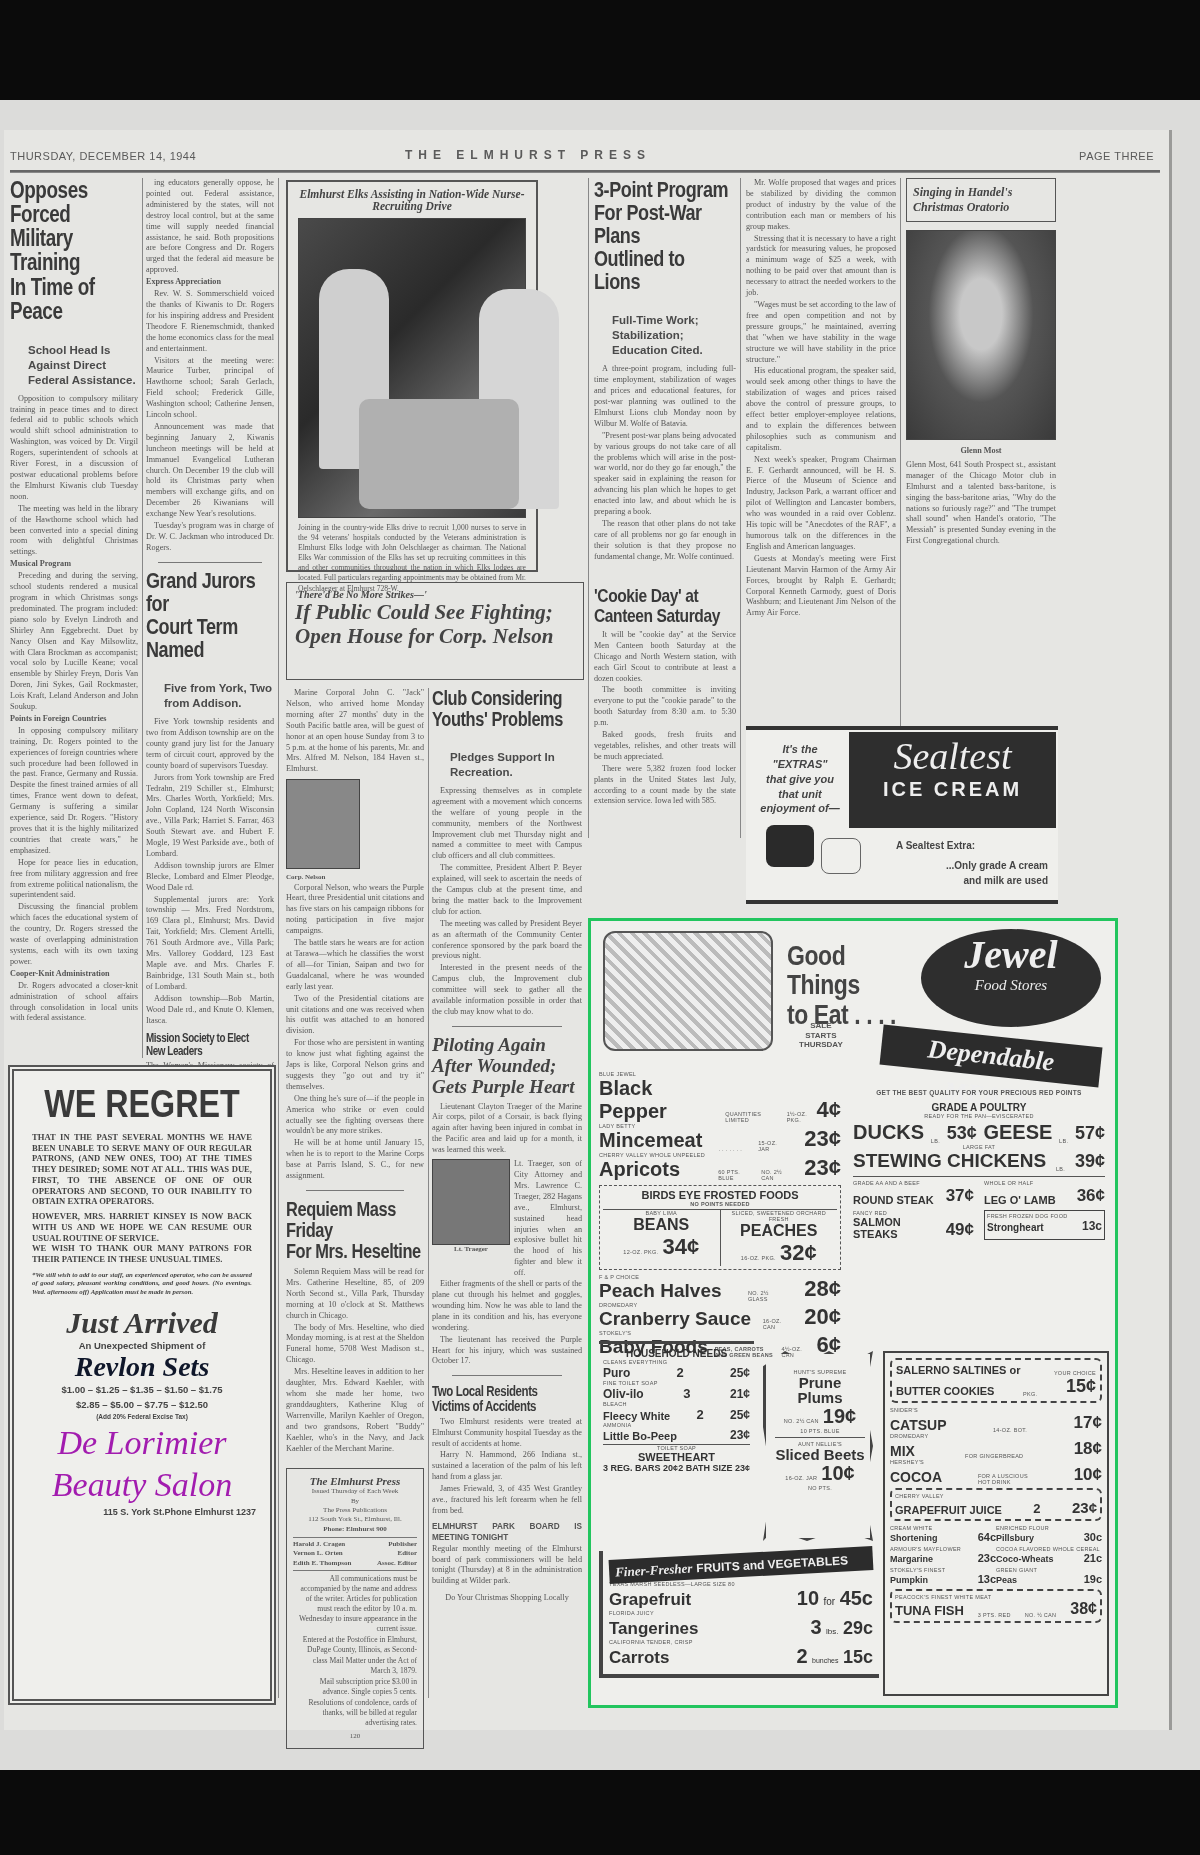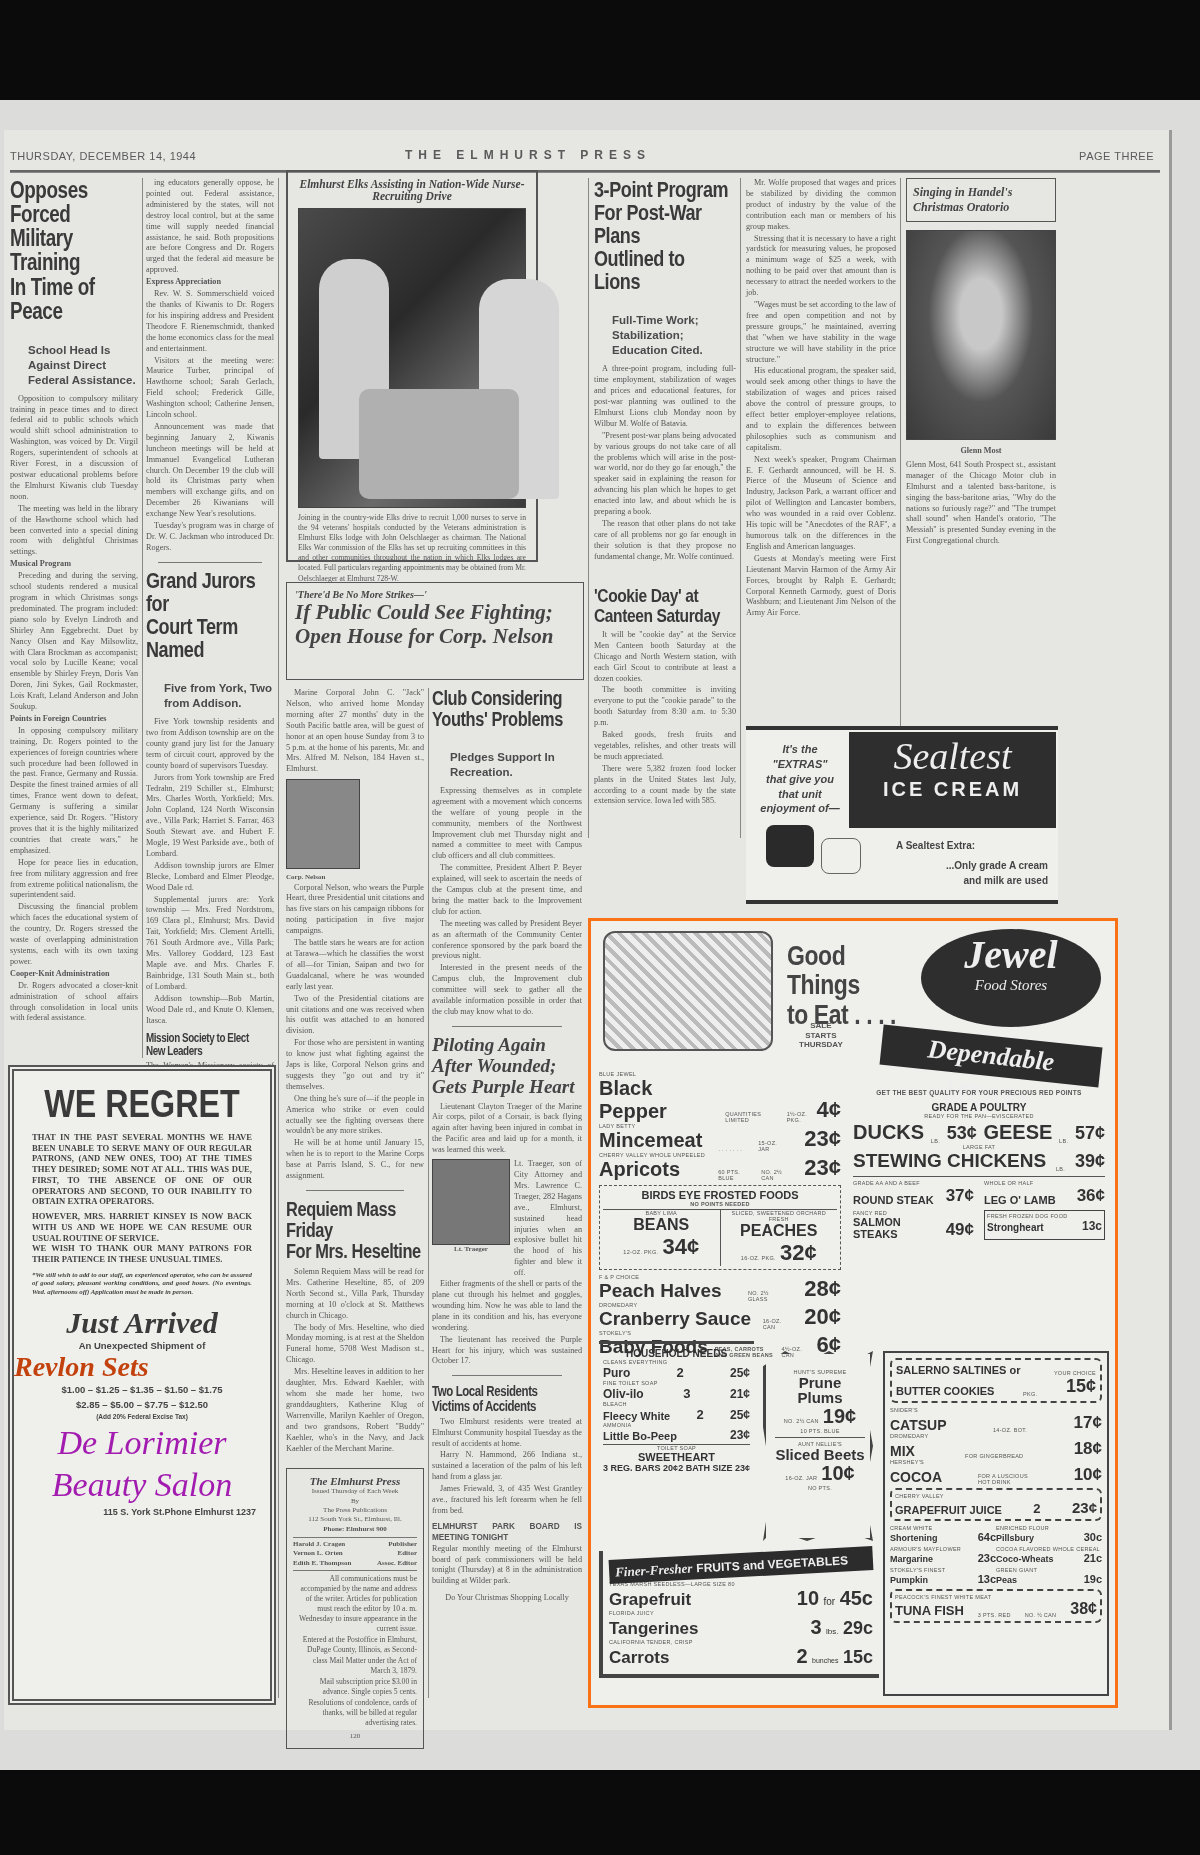--- a/index.html
+++ b/index.html
@@ -91,21 +91,21 @@
         <p>Supplemental jurors are: York township — Mrs. Fred Nordstrom, 169 Clara pl., Elmhurst; Mrs. David Tait, Yorkfield; Mrs. Clement Artelli, 761 South Ardmore ave., Villa Park; Mrs. Vallorey Goddard, 123 East Maple ave. and Mrs. Charles F. Bainbridge, 131 South Main st., both of Lombard.</p>
         <p>Addison township—Bob Martin, Wood Dale rd., and Knute O. Klemen, Itasca.</p>
       </div>
       <div class="head" style="font-size:12px;margin-top:6px;width:150px">Mission Society to Elect New Leaders</div>
       <div class="body" style="margin-top:3px">The Women's Missionary society of the First Evangelical church will elect officers for 1945 when they meet at the church, North ave. at York st., at 7:45 this evening.</div>
       <div class="body" style="text-align:center;margin-top:6px">Do Your Christmas Shopping Locally</div>
     </div>
   </div>
   <div class="vline" style="left:274px;top:48px;height:1520px"></div>
 
-  <div class="col box" style="left:282px;top:40px;width:252px;height:392px">
+  <div class="col box" style="left:282px;top:50px;width:252px;height:392px">
     <div class="italhead" style="font-size:11.5px;text-align:center;padding:6px 4px 4px">Elmhurst Elks Assisting in Nation-Wide Nurse-Recruiting Drive</div>
     <div class="photo" style="margin:2px 10px;height:300px;position:relative">
       <div style="position:absolute;left:20px;top:50px;width:70px;height:200px;background:#cfcfcf;border-radius:30px 30px 4px 4px"></div>
       <div style="position:absolute;left:180px;top:70px;width:80px;height:220px;background:#d6d6d6;border-radius:30px 30px 4px 4px"></div>
       <div style="position:absolute;left:60px;top:180px;width:160px;height:110px;background:#b0b0b0;border-radius:10px"></div>
     </div>
     <div class="body" style="font-size:7.6px;padding:3px 10px">Joining in the country-wide Elks drive to recruit 1,000 nurses to serve in the 94 veterans' hospitals conducted by the Veterans administration is Elmhurst Elks lodge with John Oelschlaeger as chairman. The National Elks War commission of the Elks has set up recruiting committees in this and other communities throughout the nation in which Elks lodges are located. Full particulars regarding appointments may be obtained from Mr. Oelschlaeger at Elmhurst 728-W.</div>
   </div>
 
   <div class="col box" style="left:282px;top:452px;width:298px;height:98px;border-width:1px">
@@ -300,37 +300,37 @@
   <div class="ad" style="left:4px;top:935px;width:268px;height:640px;border:6px double #555">
     <div class="sans" style="text-align:center;font-weight:bold;font-size:38px;color:#3a3a3a;margin-top:12px;transform:scaleX(.85)">WE REGRET</div>
     <div style="font-family:'Liberation Serif',serif;font-weight:bold;font-size:8.6px;color:#444;padding:6px 18px;line-height:1.25;text-align:justify">
       <p>THAT IN THE PAST SEVERAL MONTHS WE HAVE BEEN UNABLE TO SERVE MANY OF OUR REGULAR PATRONS, (AND NEW ONES, TOO) AT THE TIMES THEY DESIRED; SOME NOT AT ALL. THIS WAS DUE, FIRST, TO THE ABSENCE OF ONE OF OUR OPERATORS AND SECOND, TO OUR INABILITY TO OBTAIN EXTRA OPERATORS.</p>
       <p style="margin-top:4px">HOWEVER, MRS. HARRIET KINSEY IS NOW BACK WITH US AND WE HOPE WE CAN RESUME OUR USUAL ROUTINE OF SERVICE.</p>
       <p>WE WISH TO THANK OUR MANY PATRONS FOR THEIR PATIENCE IN THESE UNUSUAL TIMES.</p>
       <p style="font-size:6.8px;margin-top:6px;font-style:italic">*We still wish to add to our staff, an experienced operator, who can be assured of good salary, pleasant working conditions, and good hours. (No evenings. Wed. afternoons off) Application must be made in person.</p>
     </div>
     <div class="script" style="text-align:center;font-size:30px;color:#3a3a3a;margin-top:4px">Just Arrived</div>
     <div class="sans" style="text-align:center;font-weight:bold;font-size:9.5px;color:#444">An Unexpected Shipment of</div>
-    <div class="script" style="text-align:left;font-size:28px;color:#c2410c">Revlon Sets</div>
+    <div class="script" style="text-align:center;font-size:28px;color:#0f172a">Revlon Sets</div>
     <div class="sans" style="text-align:center;font-weight:bold;font-size:9.5px;color:#444;line-height:1.5">
       <div>$1.00 – $1.25 – $1.35 – $1.50 – $1.75</div>
       <div>$2.85 – $5.00 – $7.75 – $12.50</div>
       <div style="font-size:6.5px">(Add 20% Federal Excise Tax)</div>
     </div>
     <div class="script" style="text-align:center;font-size:34px;font-weight:normal;color:#a21caf;line-height:1.25">
       <div>De Lorimier</div>
       <div>Beauty Salon</div>
     </div>
     <div class="sans" style="display:flex;justify-content:flex-end;padding:0 14px;font-weight:bold;font-size:9px;color:#444">
       <span>115 S. York St.</span>
           <span>Phone Elmhurst 1237</span>
     </div>
   </div>
 
-  <div class="ad" style="left:584px;top:788px;width:530px;height:790px;border:3px solid #f97316">
+  <div class="ad" style="left:584px;top:788px;width:530px;height:790px;border:3px solid #22c55e">
     <div style="position:absolute;left:12px;top:10px;width:170px;height:120px;border:2px solid #555;border-radius:12px;background:repeating-linear-gradient(45deg,#bbb 0 4px,#eee 4px 9px)"></div>
     <div class="head" style="position:absolute;left:196px;top:20px;font-size:28px;color:#444;width:150px">
       <div>Good Things</div>
       <div>to Eat . . . .</div>
     </div>
     <div class="sans" style="position:absolute;left:208px;top:100px;font-size:8px;font-weight:bold;color:#555;text-align:center;line-height:1.2">
       <div>SALE</div>
           <div>STARTS</div>
           <div>THURSDAY</div>
     </div>

